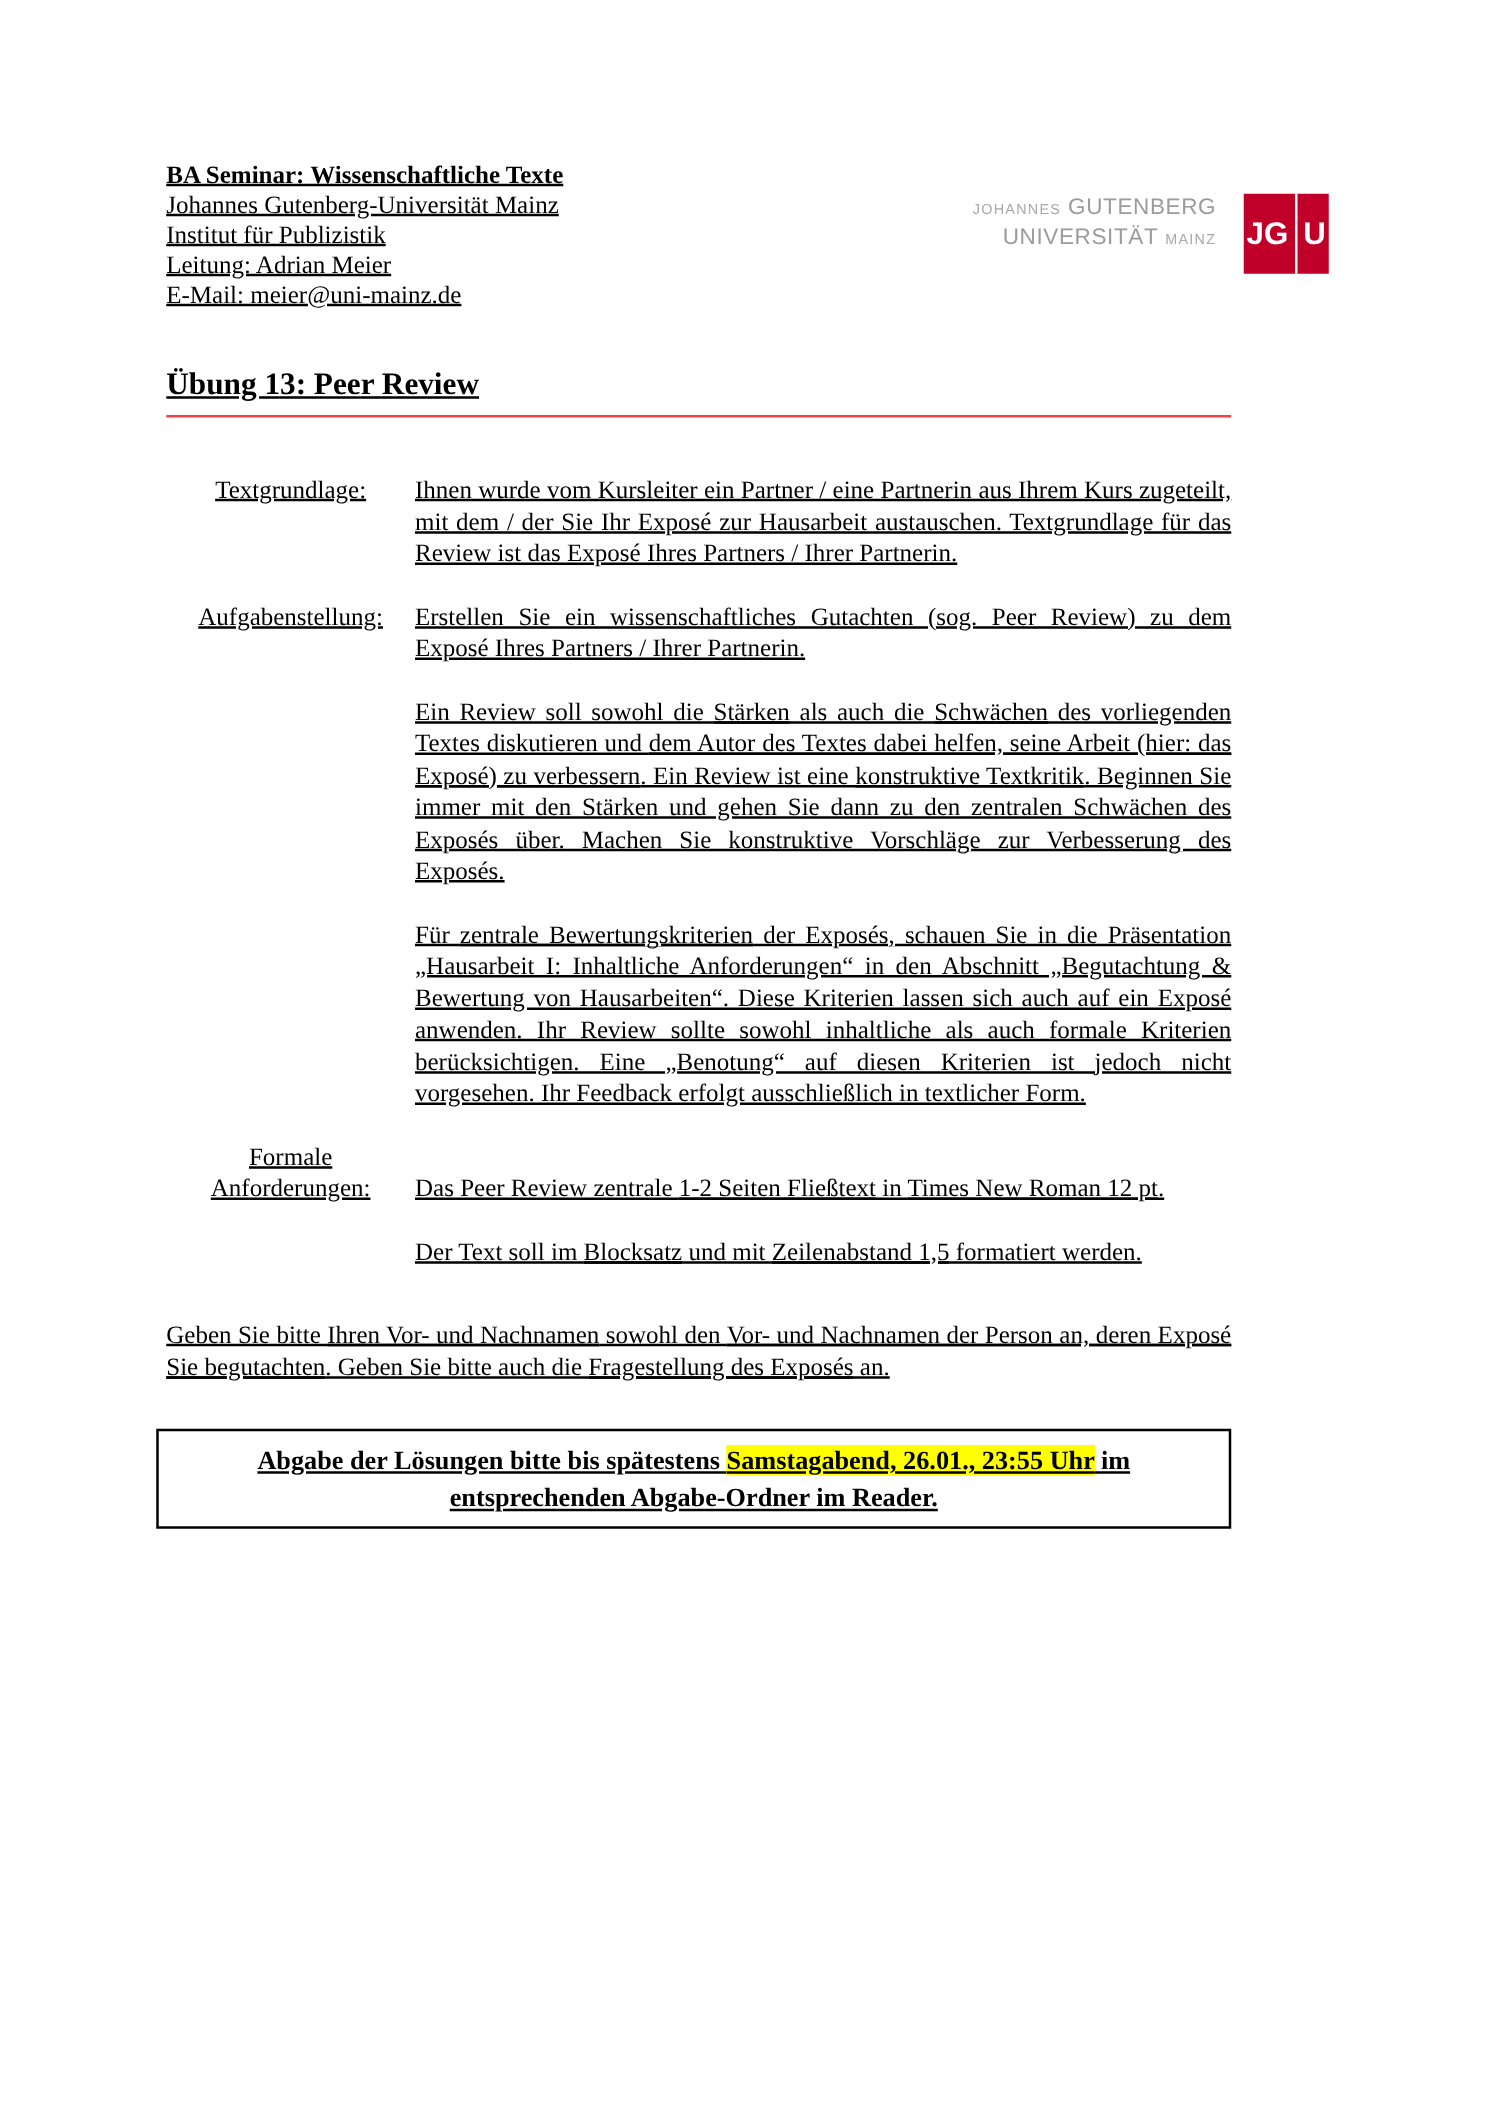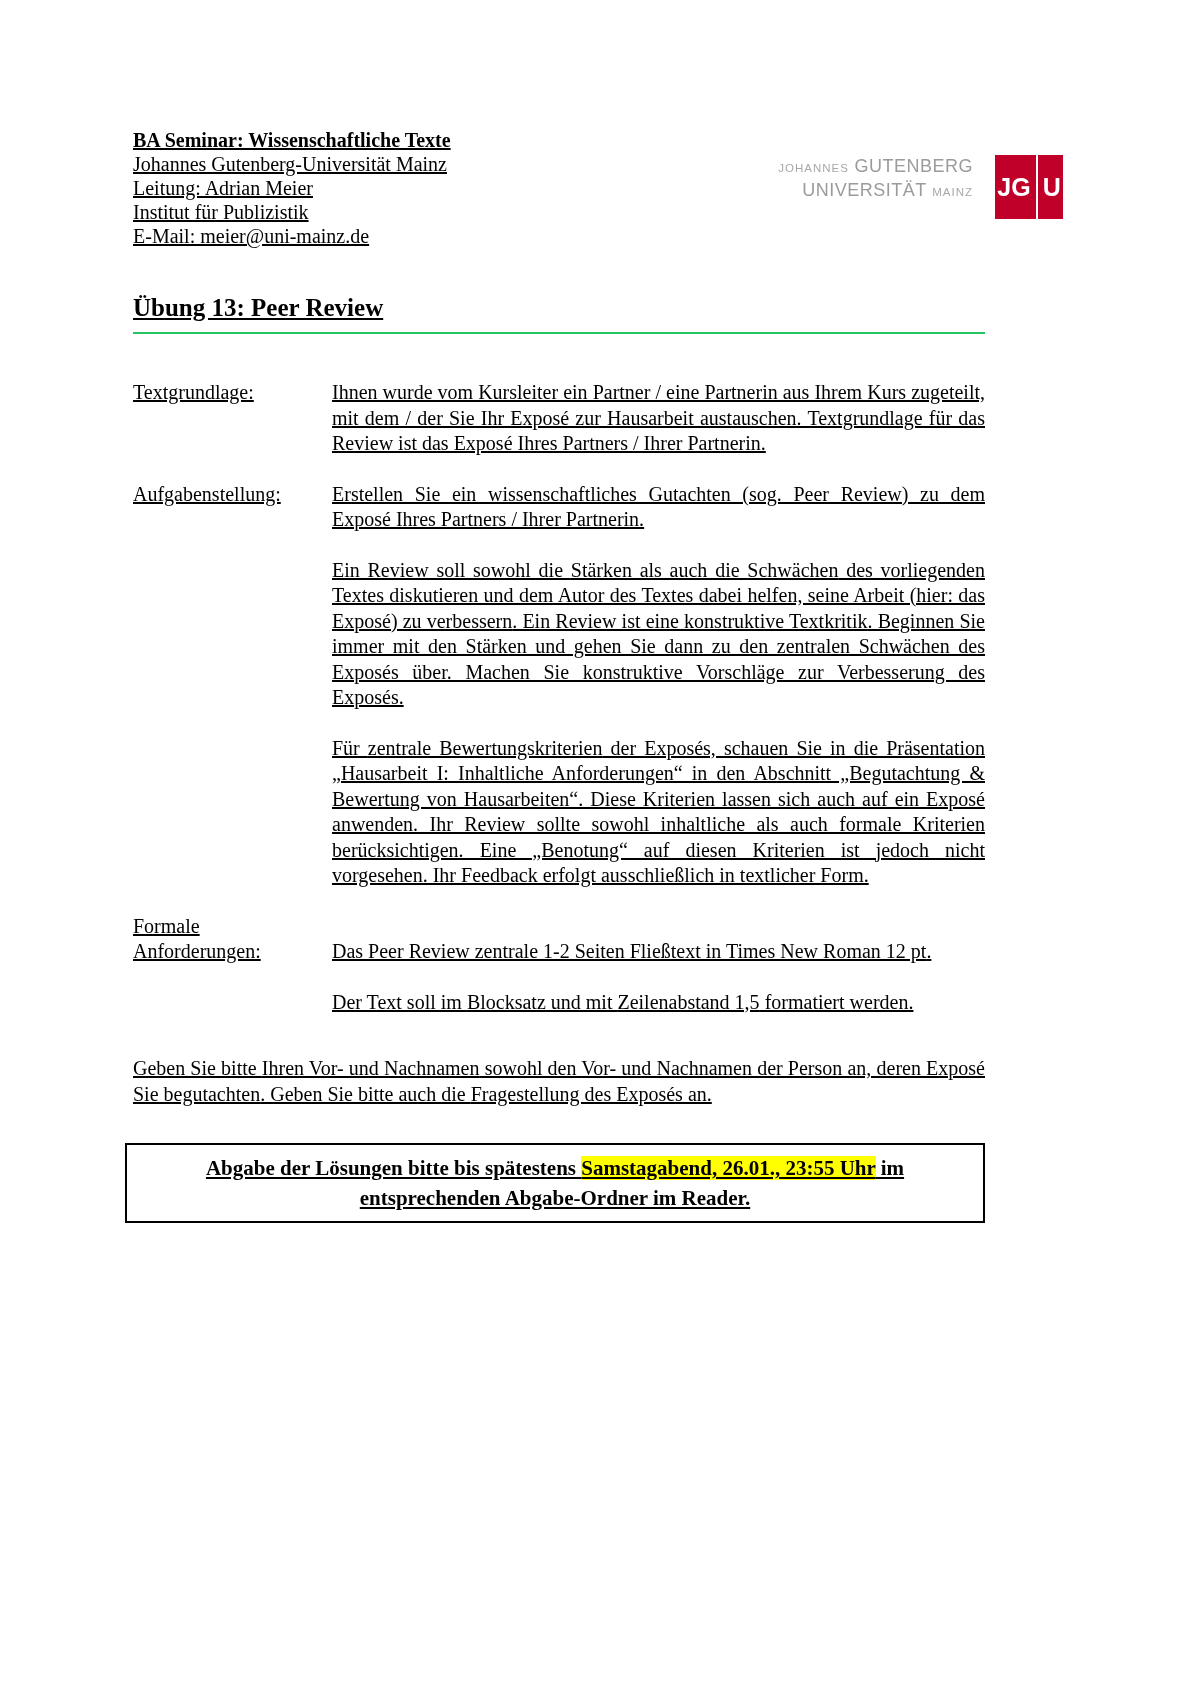--- a/index.html
+++ b/index.html
@@ -52,27 +52,27 @@
     width: 2px;
     height: 64px;
     background: #ffffff;
     margin: 0 5px;
   }
   
   .doc-title {
     margin-top: 46px;
     font-size: 25px;
     font-weight: bold;
-    border-bottom: 2px solid #22c55e;
+    border-bottom: 2px solid #ef4444;
     padding-bottom: 10px;
     margin-bottom: 46px;
   }
   
   .section { display: grid; grid-template-columns: 199px 1fr; }
-  .label { font-size: 20px; line-height: 25.5px; }
+  .label { font-size: 20px; line-height: 25.5px; text-align: center; }
   .body p {
     margin: 0 0 25px 0;
     text-align: justify;
     line-height: 25.5px;
   }
   .offset-one-line { margin-top: 25.5px !important; }
   .u { text-decoration: underline; }
   .hl { background: #ffff00; margin-top: 36px; }
   
   .closing {
@@ -117,22 +117,22 @@
       <span class="mark-bar"></span>
       <span>U</span>
     </div>
   </div>
 
   <div class="content">
 
     <div class="header-left">
       <p class="bold">BA Seminar: Wissenschaftliche Texte</p>
       <p>Johannes Gutenberg-Universität Mainz</p>
+      <p>Institut für Publizistik</p>
       <p>Leitung: Adrian Meier</p>
-      <p>Institut für Publizistik</p>
       <p>E-Mail: meier@uni-mainz.de</p>
     </div>
 
     <div class="doc-title">Übung 13: Peer Review</div>
 
     <div class="section">
       <div class="label">Textgrundlage:</div>
       <div class="body">
         <p><span>Ihnen wurde vom Kursleiter ein Partner / eine Partnerin aus Ihrem Kurs zugeteilt, mit dem / der Sie Ihr Exposé zur Hausarbeit austauschen. Textgrundlage für das Review ist das Exposé Ihres Partners / Ihrer Partnerin.</span></p>
       </div>

